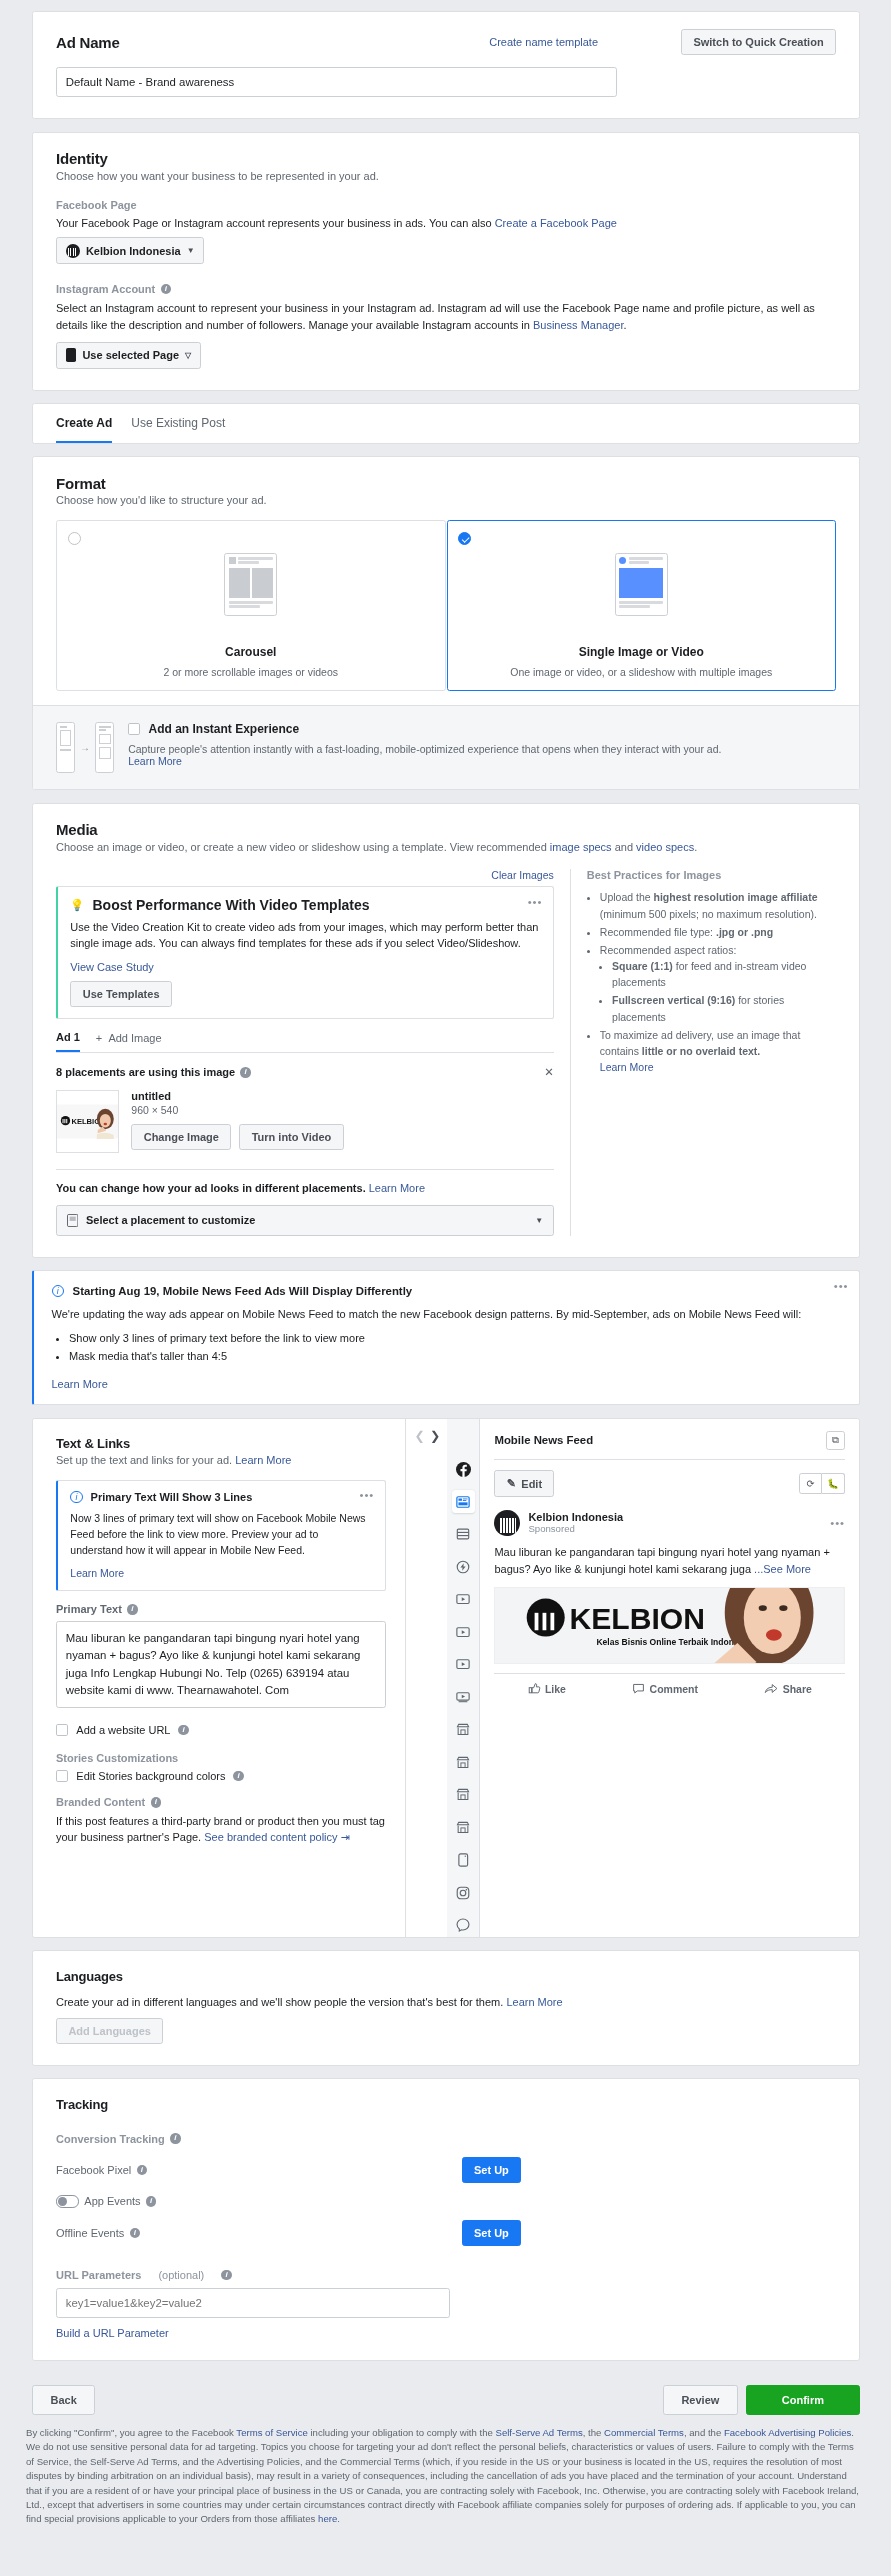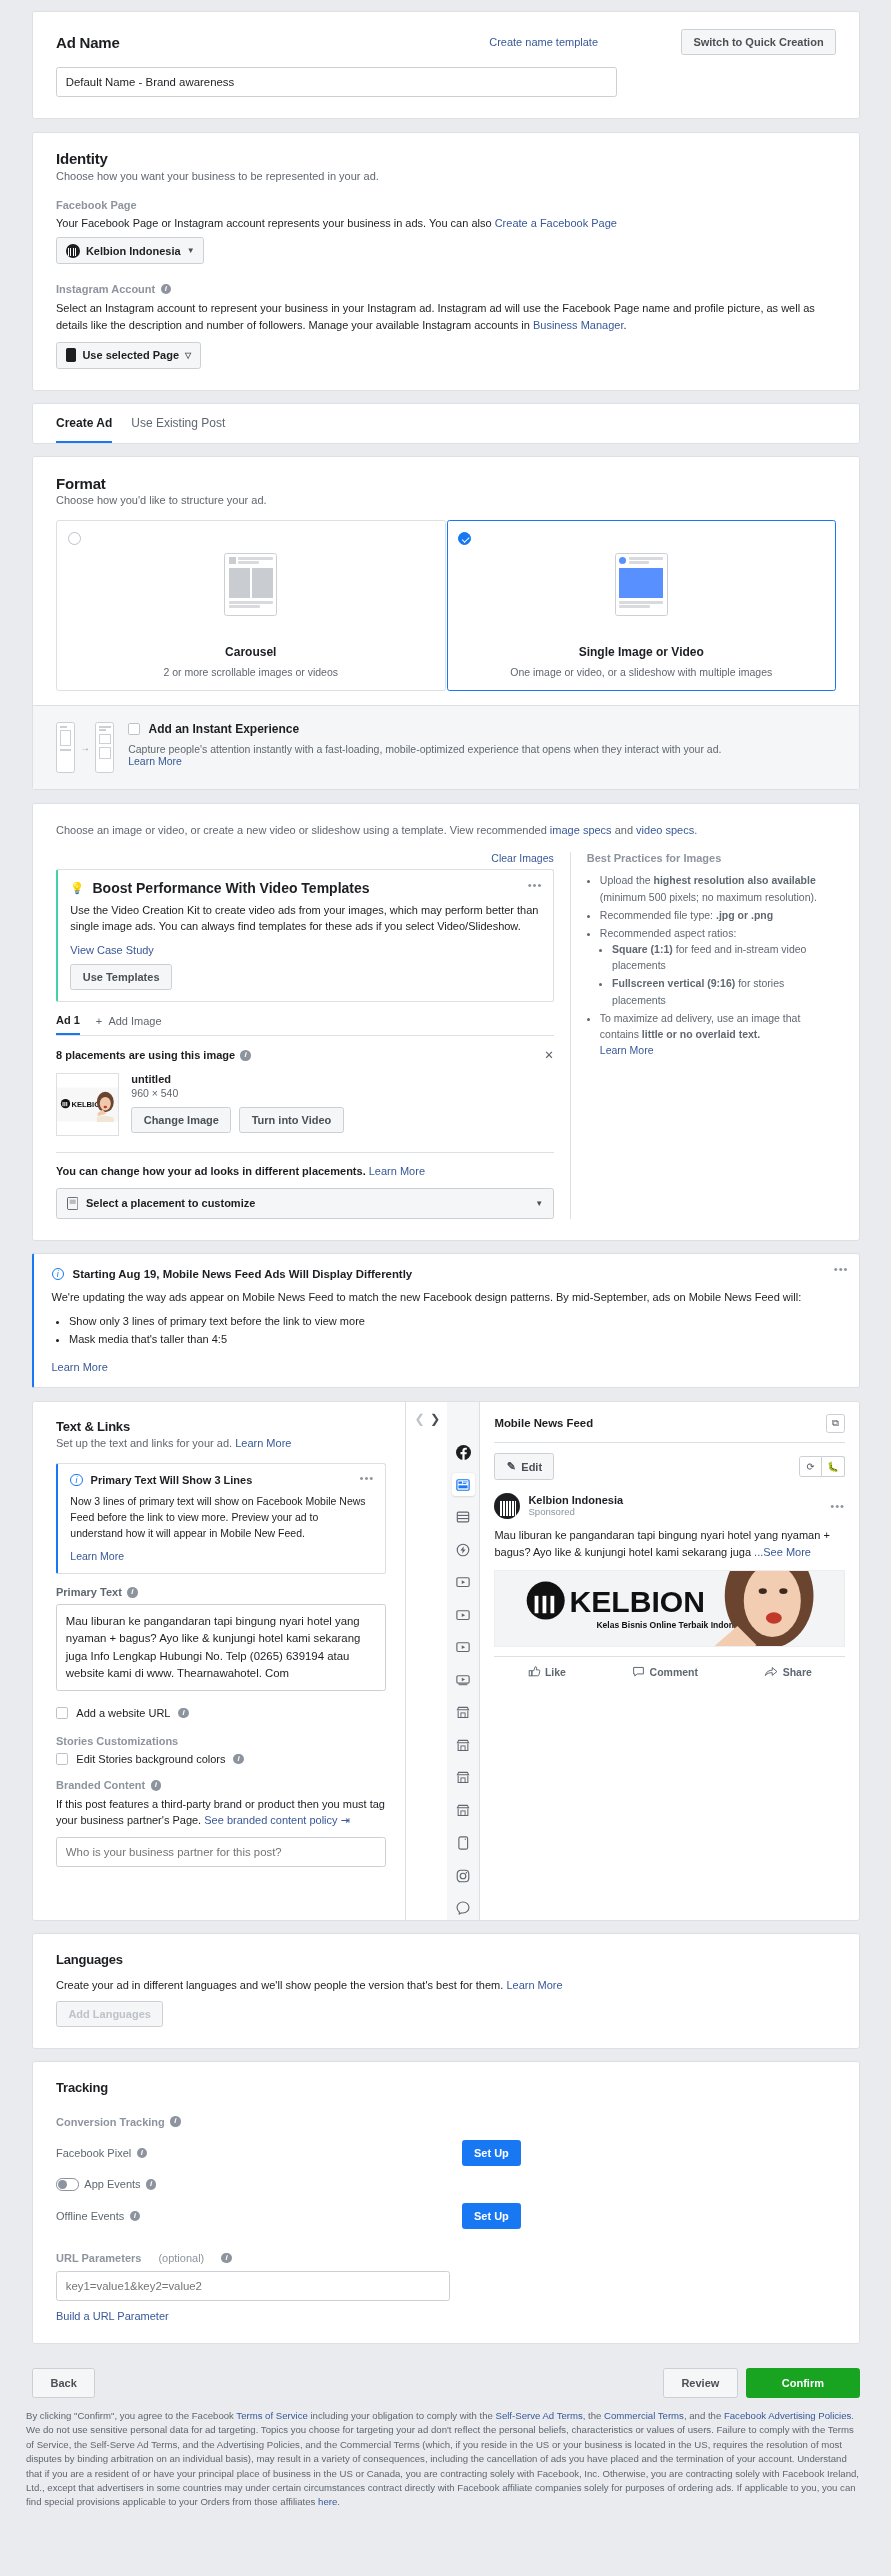--- a/index.html
+++ b/index.html
@@ -293,20 +293,21 @@
           <span style="font-weight:bold;font-size:12px;">Add an Instant Experience</span>
         </div>
         <div style="font-size:10.5px;color:#606770;margin-top:7px;">Capture people's attention instantly with a fast-loading, mobile-optimized experience that opens when they interact with your ad.</div>
         <a style="font-size:10.5px;">Learn More</a>
       </div>
     </div>
   </div>
 
   <div class="card">
     <div class="card-pad">
+      <div class="sect-title">Media</div>
       <div class="sect-sub">
         <span>Choose an image or video, or create a new video or slideshow using a template. View recommended </span><a>image specs</a><span> and </span><a>video specs</a>.
       </div>
 
       <div class="media-body" style="margin-top:16px;">
         <div class="media-left">
           <div style="text-align:right;"><a style="font-size:10.5px;">Clear Images</a></div>
           <div class="tipbox" style="margin-top:5.3px;">
             <span class="dots">•••</span>
             <div style="display:flex;gap:8px;align-items:center;">
@@ -369,21 +370,21 @@
                 <rect x="3" y="3" width="7" height="5" fill="#4b4f56" opacity=".35"></rect>
               </svg>
             <span style="flex:1">Select a placement to customize</span>
             <span class="caret">▼</span>
           </div>
         </div>
 
         <div class="media-right">
           <div class="bp-title">Best Practices for Images</div>
           <ul class="bp-list">
-            <li>Upload the <b>highest resolution also available</b> (minimum 500 pixels; no maximum resolution).</li>
+            <li>Upload the <b>highest resolution image affiliate</b> (minimum 500 pixels; no maximum resolution).</li>
             <li>Recommended file type: <b>.jpg or .png</b></li>
             <li>Recommended aspect ratios:
               <ul>
                 <li><b>Square (1:1)</b> for feed and in-stream video placements</li>
                 <li><b>Fullscreen vertical (9:16)</b> for stories placements</li>
               </ul>
             </li>
             <li>To maximize ad delivery, use an image that contains <b>little or no overlaid text.</b><br>
               <a>Learn More</a></li>
           </ul>
@@ -444,21 +445,20 @@
         </div>
 
         <div class="lbl" style="margin-top:14px;display:flex;align-items:center;gap:5.3px;">
           <span>Branded Content</span>
           <span class="infoi">i</span>
         </div>
         <div style="font-size:11px;margin-top:4.4px;line-height:1.5;">
           <span>If this post features a third-party brand or product then you must tag your business partner's Page. </span><a>See branded content policy</a>
           <span style="color:#385898;">⇥</span>
         </div>
-        <input class="inp" style="margin-top: 8px; color: rgb(141, 148, 158);" placeholder="Who is your business partner for this post?">
       </div>
 
       <div class="tl-right">
         <div class="nav-arrows">
           <span>❮</span>
           <span style="color:#4b4f56;">❯</span>
         </div>
         <div class="prev-rail">
           <div class="rail-ic">
             <svg width="15" height="15" viewBox="0 0 16 16">

